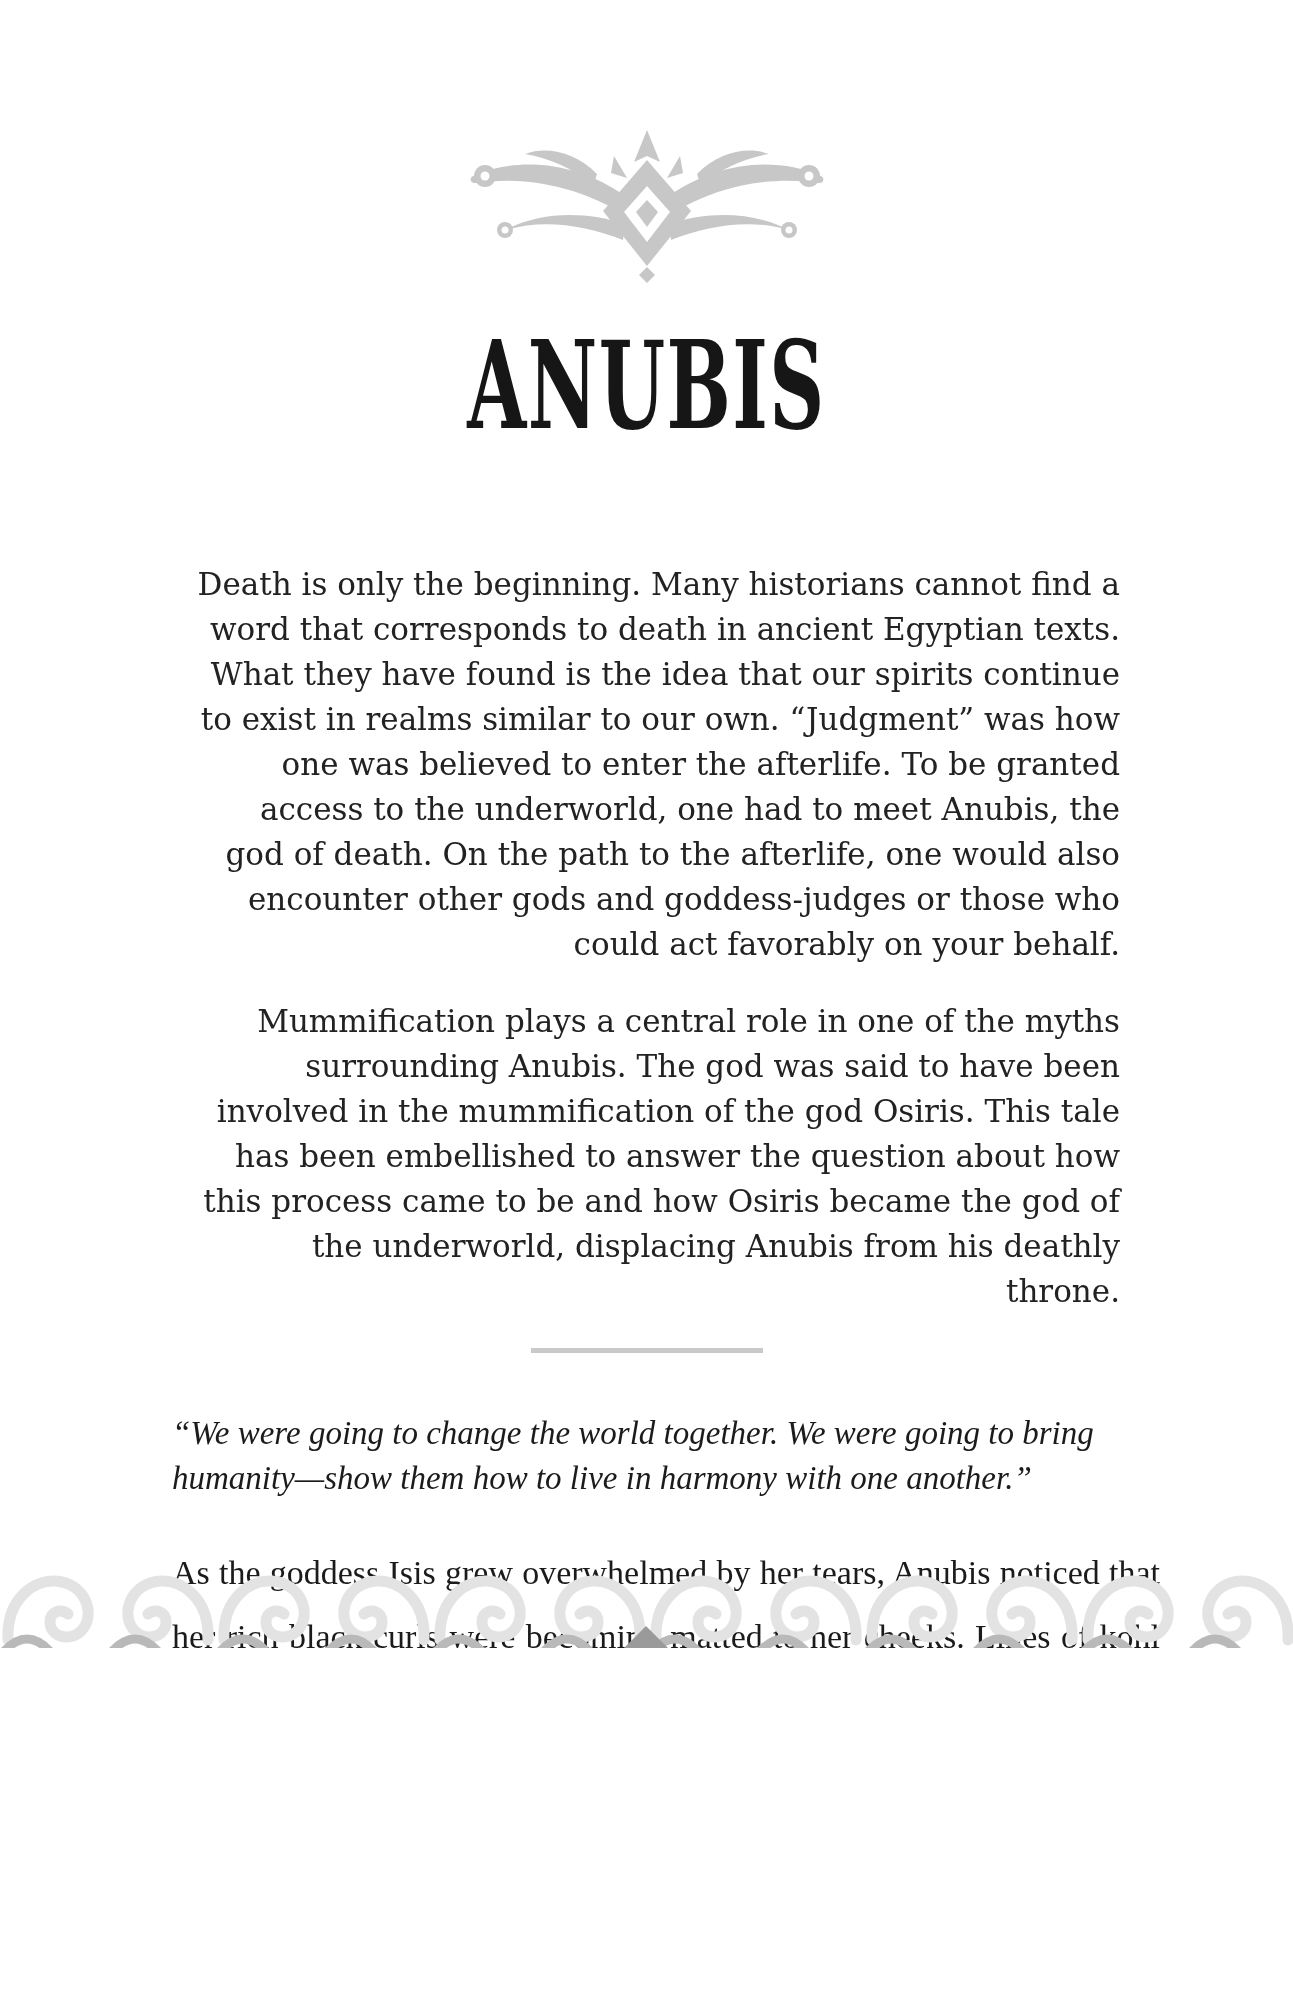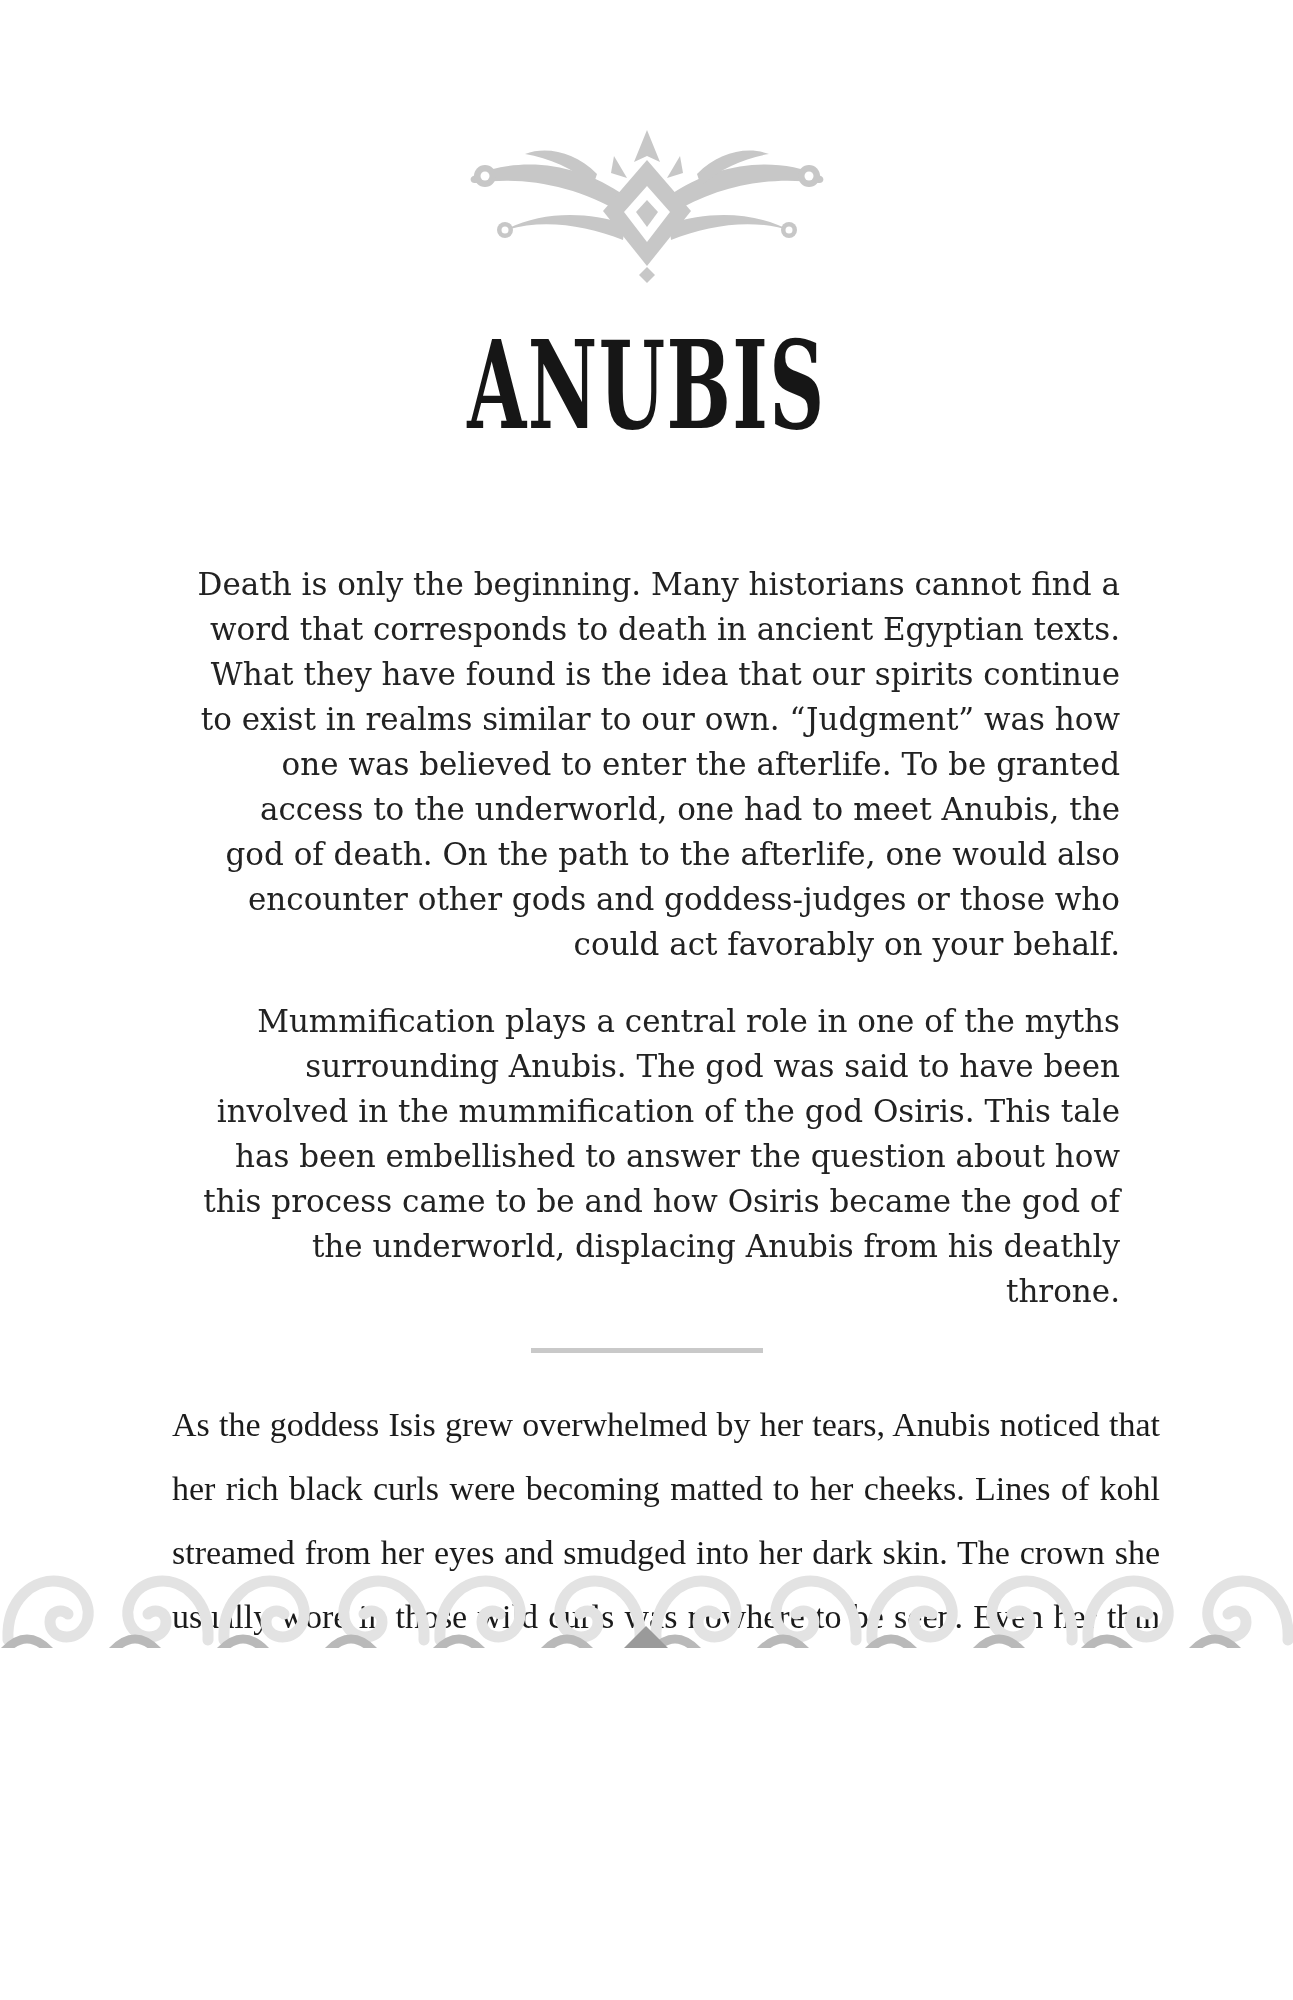--- a/index.html
+++ b/index.html
@@ -131,20 +131,21 @@
 
   <h1 class="chapter-title">ANUBIS</h1>
 
   <div class="intro">
     <p>Death is only the beginning. Many historians cannot find a word that corresponds to death in ancient Egyptian texts. What they have found is the idea that our spirits continue to exist in realms similar to our own. “Judgment” was how one was believed to enter the afterlife. To be granted access to the underworld, one had to meet Anubis, the god of death. On the path to the afterlife, one would also encounter other gods and goddess-judges or those who could act favorably on your behalf.</p>
     <p>Mummification plays a central role in one of the myths surrounding Anubis. The god was said to have been involved in the mummification of the god Osiris. This tale has been embellished to answer the question about how this process came to be and how Osiris became the god of the underworld, displacing Anubis from his deathly throne.</p>
   </div>
 
   <div class="divider"></div>
 
+  <p class="epigraph">“We were going to change the world together. We were going to bring humanity—show them how to live in harmony with one another.”</p>
 
   <p class="story">As the goddess Isis grew overwhelmed by her tears, Anubis noticed that her rich black curls were becoming matted to her cheeks. Lines of kohl streamed from her eyes and smudged into her dark skin. The crown she usually wore in those wild curls was nowhere to be seen. Even her thin dress, a slip of fine fabric that outlined her lean frame, slipped off her shoulders in disarray. But even in this state,</p>
 
   <div class="footer">
     <span class="running-title">ANUBIS</span>
     <span class="page-number">3</span>
   </div>
 
   <div class="bottom-band">
     <svg width="1293" height="92" viewBox="0 0 1293 92" aria-hidden="true">

